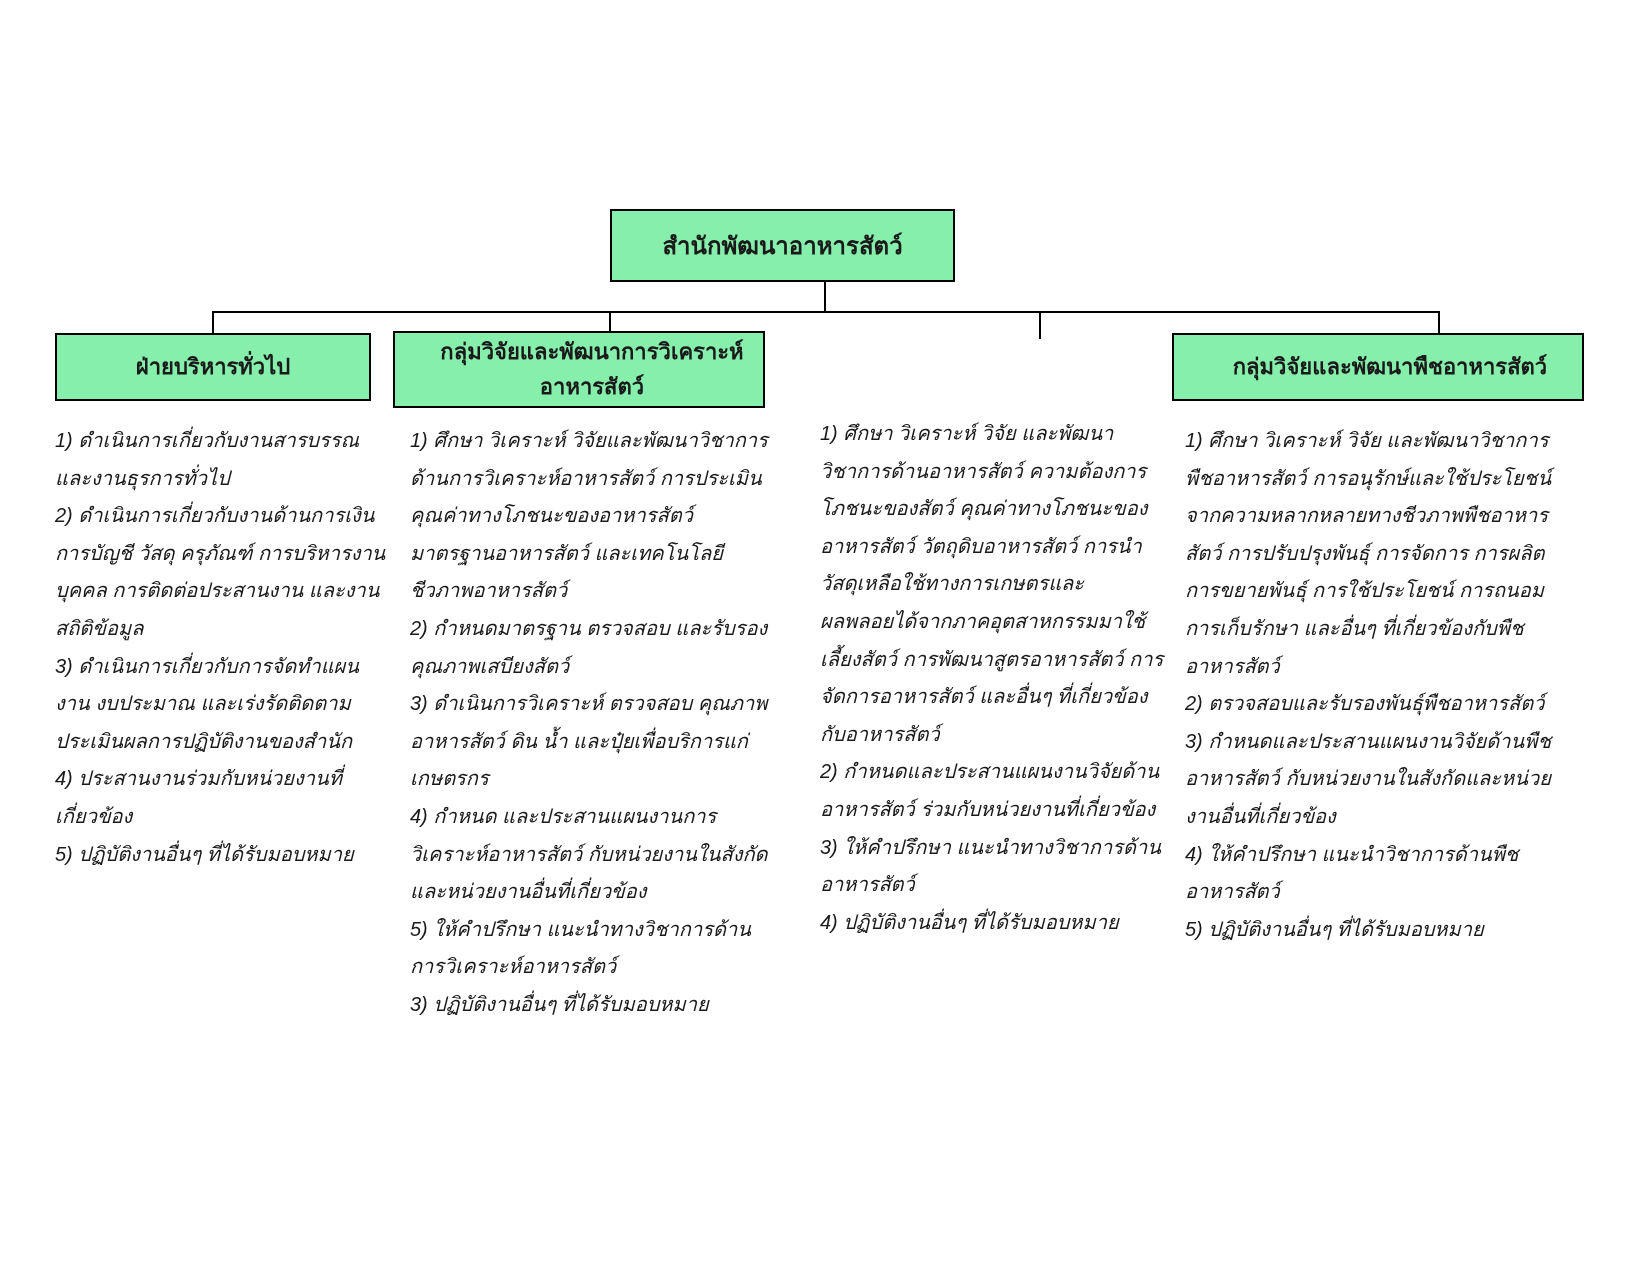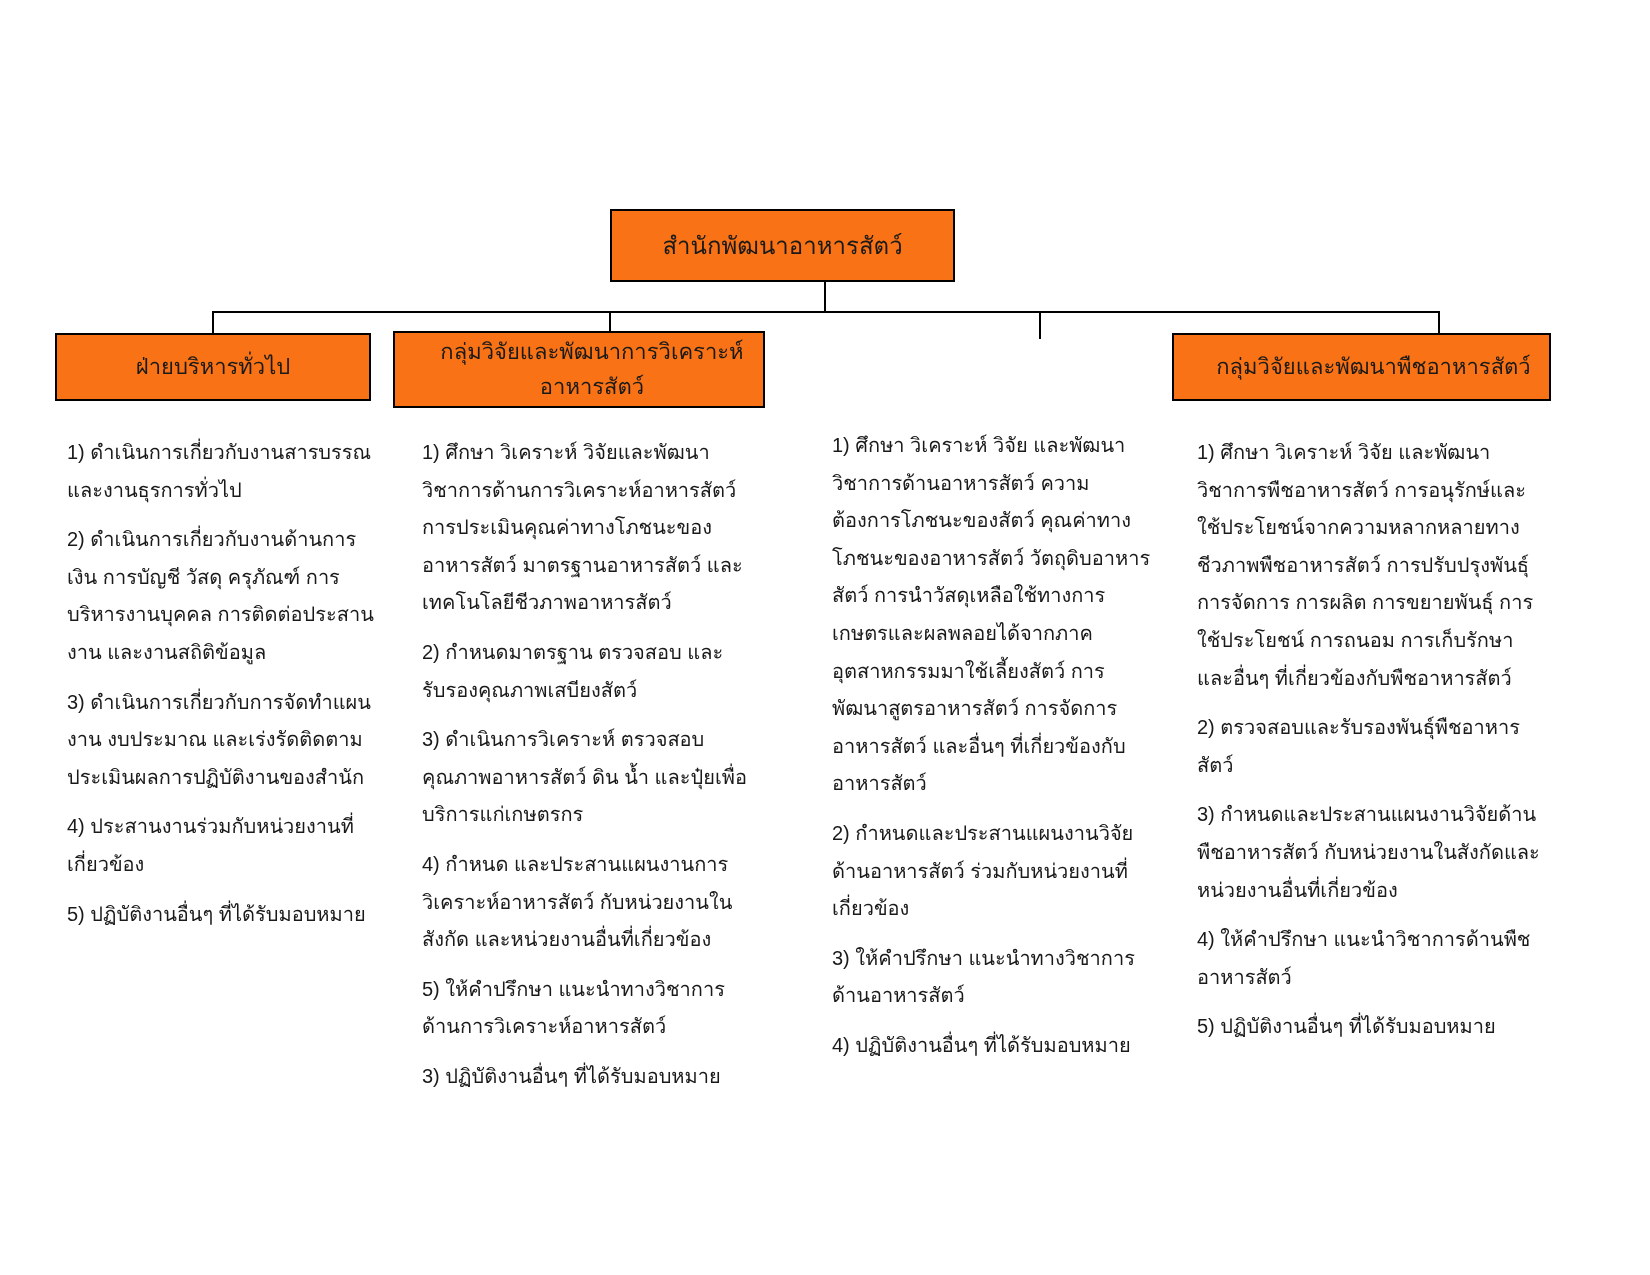--- a/index.html
+++ b/index.html
@@ -12,49 +12,49 @@
     width: 1650px;
     height: 1275px;
     background: #ffffff;
     font-family: "Liberation Sans", sans-serif;
     color: #1a1a1a;
     overflow: hidden;
   }
   .box {
     position: absolute;
     border: 2px solid #000000;
-    background: #f97316;
+    background: #86efac;
     display: flex;
     align-items: center;
     justify-content: center;
     text-align: center;
-    font-weight: normal;
+    font-weight: bold;
     box-sizing: border-box;
     line-height: 1.55;
   }
   .root-box {
     left: 610px; top: 209px; width: 345px; height: 73px;
     font-size: 24px;
   }
   .dept-box { font-size: 22px; padding: 4px 10px; }
   #dept-box-0 { left: 55px;   top: 333px; width: 316px; height: 68px; }
   #dept-box-1 { left: 393px;  top: 331px; width: 372px; height: 77px; padding-left: 36px; }
   #dept-box-2 { left: 818px;  top: 337px; width: 333px; height: 66px; }
-  #dept-box-3 { left: 1172px; top: 333px; width: 379px; height: 68px; padding-left: 34px; }
+  #dept-box-3 { left: 1172px; top: 333px; width: 412px; height: 68px; padding-left: 34px; }
   .line {
     position: absolute;
     background: #000000;
   }
   .duties {
     position: absolute;
     font-size: 20px;
     line-height: 1.88;
     text-align: left;
   }
-  .duties p { margin: 12px; }
+  .duties p { margin: 0; font-style: italic; }
   #duties-0 { left: 55px;   top: 422px; width: 332px; }
   #duties-1 { left: 410px;  top: 422px; width: 362px; }
   #duties-2 { left: 820px;  top: 415px; width: 346px; }
   #duties-3 { left: 1185px; top: 422px; width: 368px; }
 </style>
 </head>
 <body>
 
 <div class="canvas">
 

